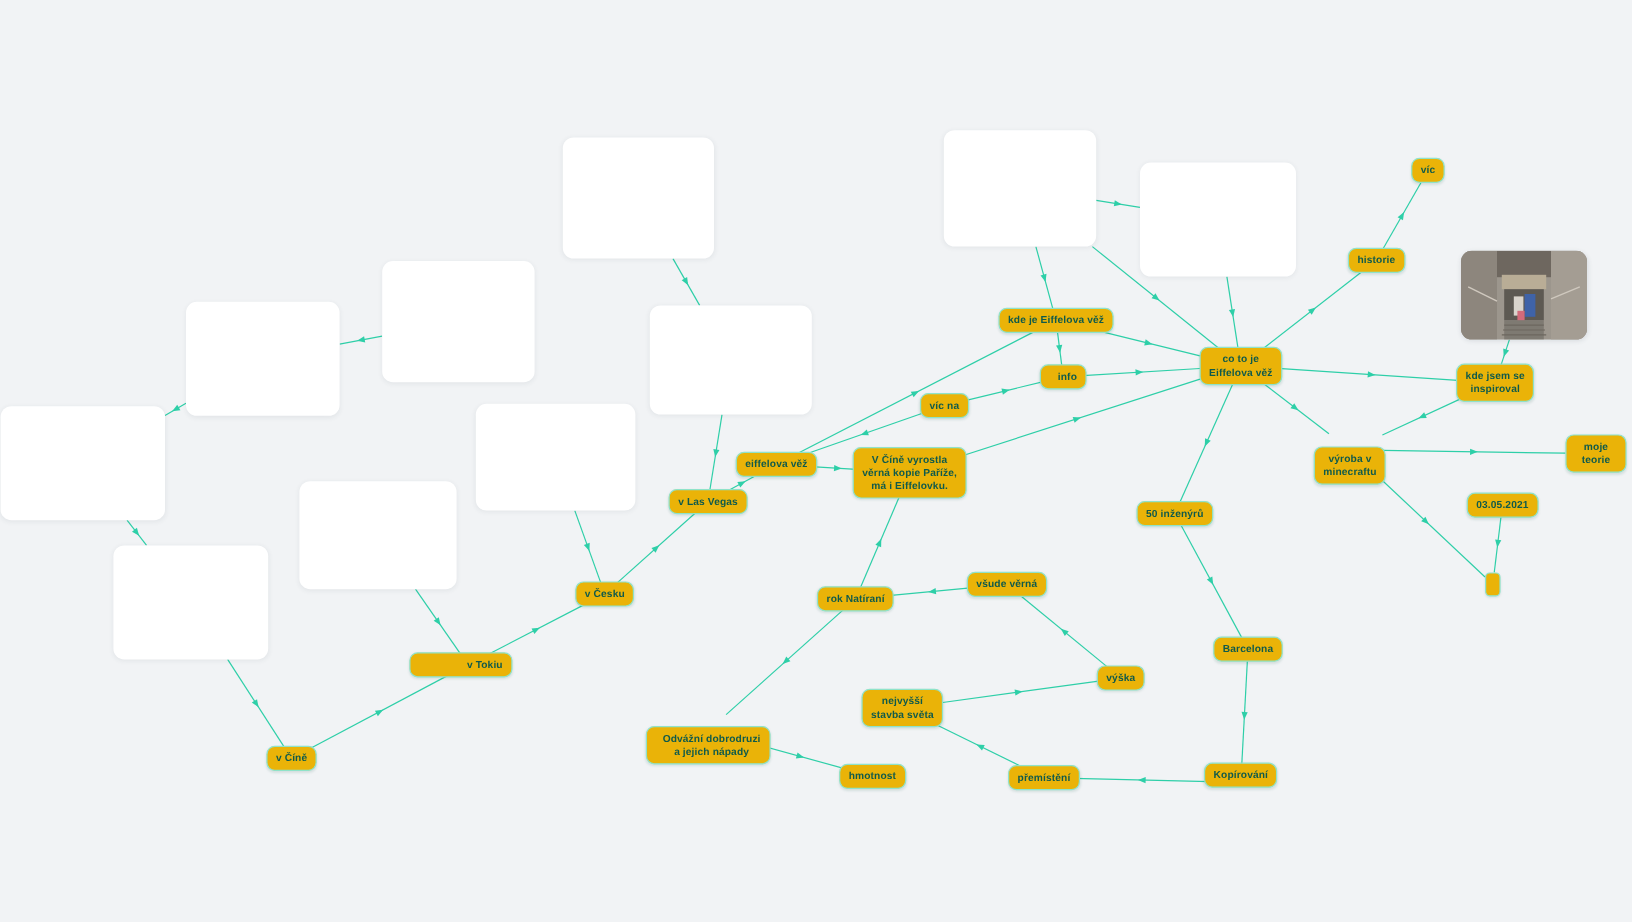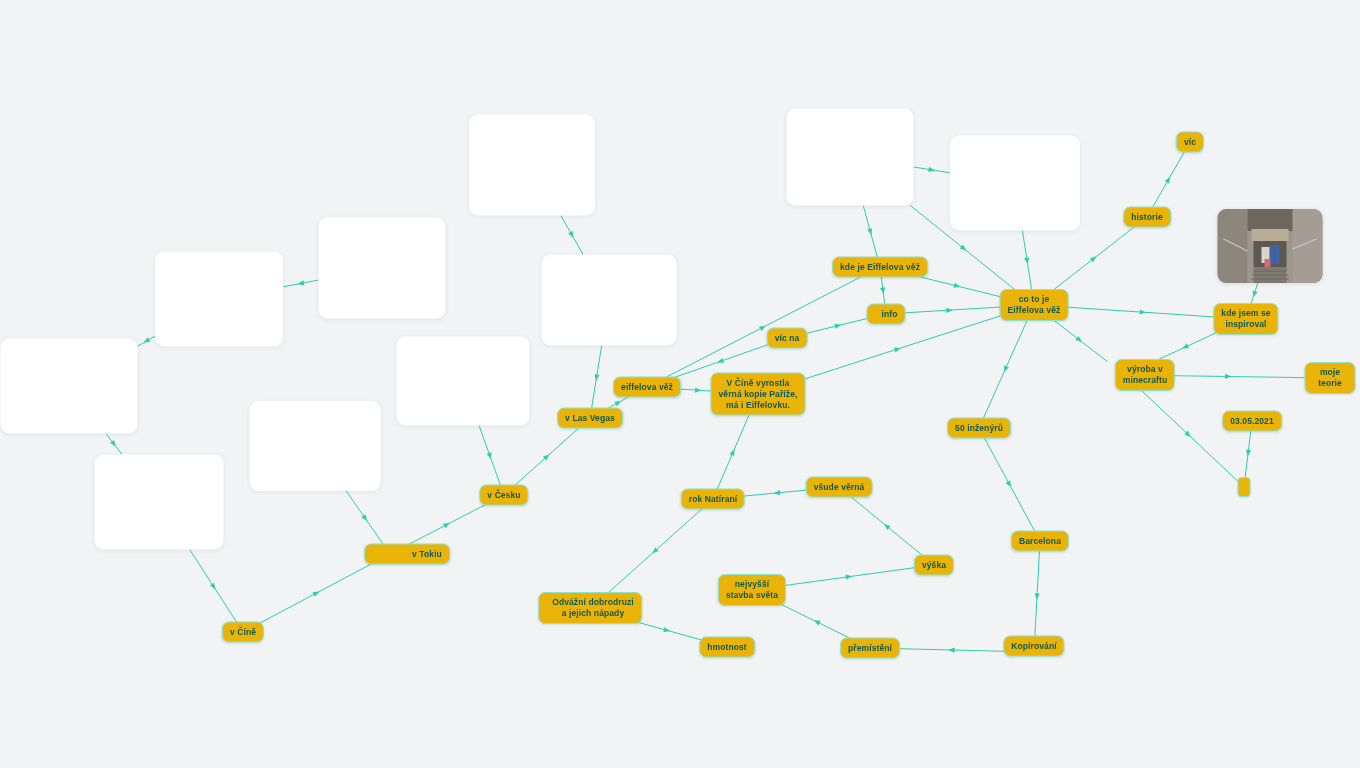--- a/index.html
+++ b/index.html
@@ -292,37 +292,37 @@
 Eiffelova věž</span></div>
       <div class="node" style="left: 880px; top: 267px; min-width: 81px; min-height: 17px;"><span>kde je Eiffelova věž</span></div>
       <div class="node" style="left: 886px; top: 314px; min-width: 26px; min-height: 16px; padding-left: 14px;"><span>info</span></div>
       <div class="node" style="left: 787px; top: 338px; min-width: 33px; min-height: 16px;"><span>víc na</span></div>
       <div class="node" style="left: 647px; top: 387px; min-width: 58px; min-height: 16px;"><span>eiffelova věž</span></div>
       <div class="node" style="left: 758px; top: 394px; min-width: 75px; min-height: 38px;"><span>V Číně vyrostla
 věrná kopie Paříže,
 má i Eiffelovku.</span></div>
       <div class="node" style="left: 590px; top: 418px; min-width: 55px; min-height: 16px;"><span>v Las Vegas</span></div>
       <div class="node" style="left: 504px; top: 495px; min-width: 40px; min-height: 16px;"><span>v Česku</span></div>
-      <div class="node" style="left: 407px; top: 554px; min-width: 38px; min-height: 16px; padding-left: 47px;"><span>v Tokiu</span></div>
+      <div class="node" style="left: 384px; top: 554px; min-width: 38px; min-height: 16px; padding-left: 47px;"><span>v Tokiu</span></div>
       <div class="node" style="left: 243px; top: 632px; min-width: 35px; min-height: 16px;"><span>v Číně</span></div>
       <div class="node" style="left: 713px; top: 499px; min-width: 55px; min-height: 16px;"><span>rok Natíraní</span></div>
       <div class="node" style="left: 839px; top: 487px; min-width: 52px; min-height: 16px;"><span>všude věrná</span></div>
       <div class="node" style="left: 934px; top: 565px; min-width: 34px; min-height: 16px;"><span>výška</span></div>
-      <div class="node" style="left: 590px; top: 608px; min-width: 79px; min-height: 27px; padding-left: 13px;"><span>Odvážní dobrodruzi
+      <div class="node" style="left: 590px; top: 621px; min-width: 79px; min-height: 27px; padding-left: 13px;"><span>Odvážní dobrodruzi
 a jejich nápady</span></div>
       <div class="node" style="left: 727px; top: 647px; min-width: 45px; min-height: 16px;"><span>hmotnost</span></div>
       <div class="node" style="left: 752px; top: 590px; min-width: 58px; min-height: 27px;"><span>nejvyšší
 stavba světa</span></div>
       <div class="node" style="left: 870px; top: 648px; min-width: 50px; min-height: 16px;"><span>přemístění</span></div>
       <div class="node" style="left: 1034px; top: 646px; min-width: 52px; min-height: 16px;"><span>Kopírování</span></div>
       <div class="node" style="left: 1040px; top: 541px; min-width: 48px; min-height: 16px;"><span>Barcelona</span></div>
       <div class="node" style="left: 979px; top: 428px; min-width: 52px; min-height: 16px;"><span>50 inženýrů</span></div>
       <div class="node" style="left: 1147px; top: 217px; min-width: 38px; min-height: 16px;"><span>historie</span></div>
       <div class="node" style="left: 1190px; top: 142px; min-width: 23px; min-height: 16px;"><span>víc</span></div>
       <div class="node" style="left: 1246px; top: 319px; min-width: 56px; min-height: 27px;"><span>kde jsem se
 inspiroval</span></div>
-      <div class="node" style="left: 1125px; top: 375px; min-width: 54px; min-height: 27px; margin-left: 20px;"><span>výroba v
+      <div class="node" style="left: 1125px; top: 388px; min-width: 54px; min-height: 27px;"><span>výroba v
 minecraftu</span></div>
       <div class="node" style="left: 1330px; top: 378px; min-width: 51px; min-height: 16px;"><span>moje teorie</span></div>
       <div class="node" style="left: 1252px; top: 421px; min-width: 52px; min-height: 16px;"><span>03.05.2021</span></div>
       <div class="node empty-node" style="left: 1244px; top: 487px;"><span></span></div>
     </div>
 </div>
 
 </body></html>

